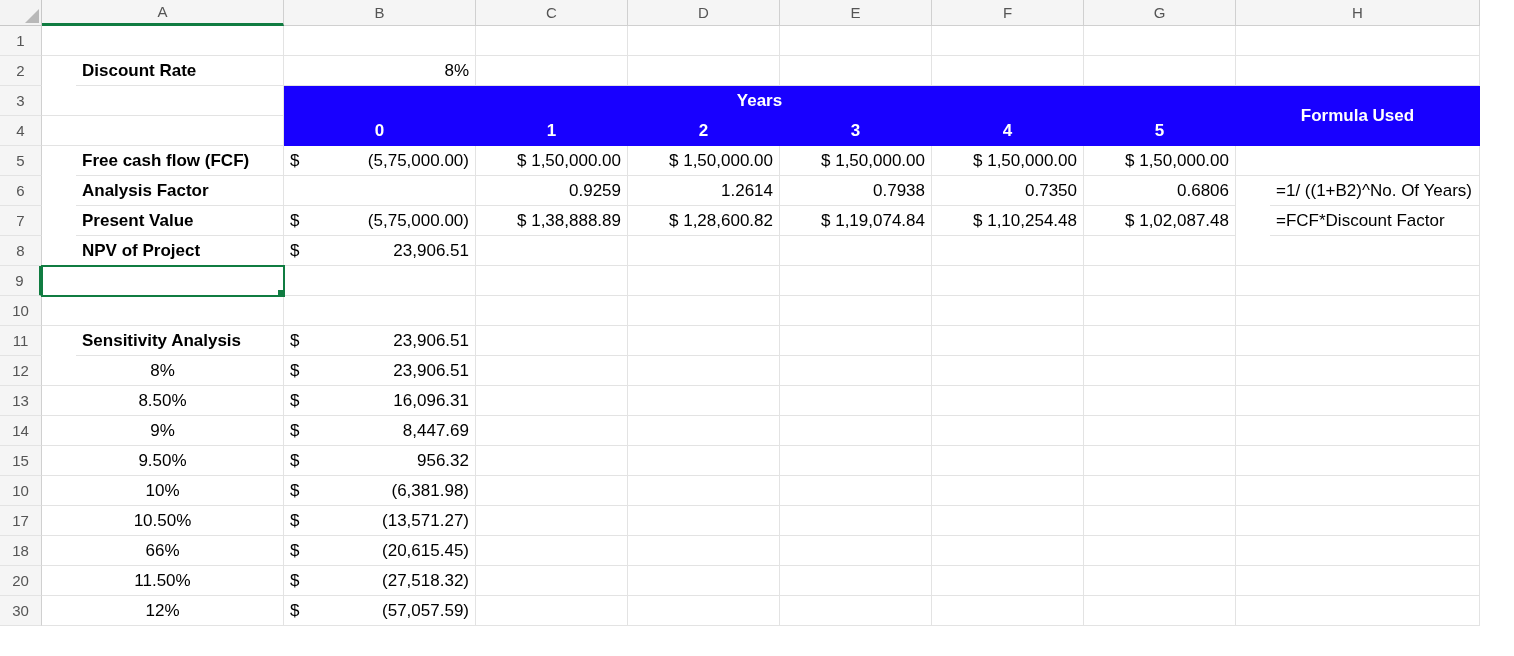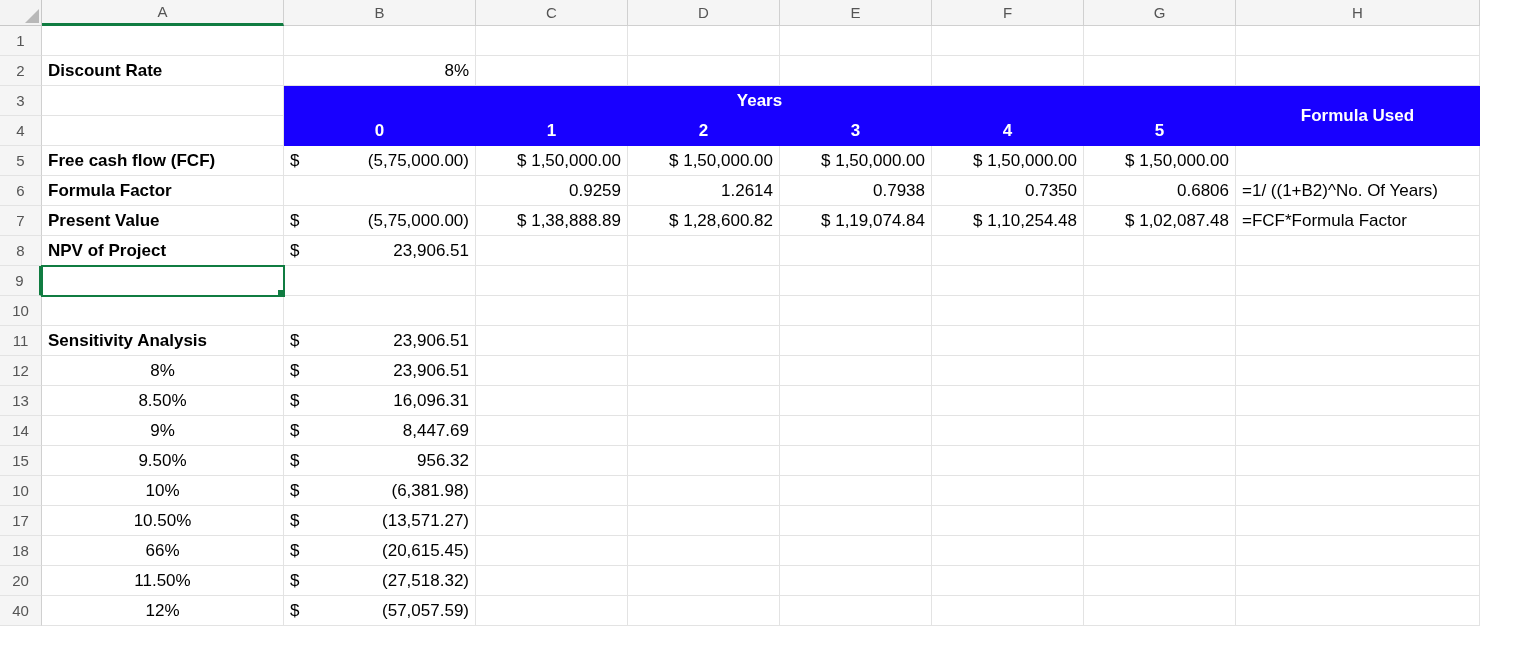--- a/index.html
+++ b/index.html
@@ -59,21 +59,21 @@
     border-right: 1px solid #e3e3e3;
     border-bottom: 1px solid #e3e3e3;
     padding: 3px 6px;
     display: flex;
     align-items: center;
     min-height: 30px;
     background: #fff;
     white-space: nowrap;
     overflow: hidden;
   }
-  .left { justify-content: flex-start; }
+  .left { justify-content: flex-start; margin-left: 34px; }
   .center { justify-content: center; }
   .right { justify-content: flex-end; }
   .bold { font-weight: 700; }
   .bluehd {
     background: #1800ff;
     color: #fff;
     font-weight: 700;
     border-right: 1px solid #1800ff;
     border-bottom: 1px solid #1800ff;
   }
@@ -156,41 +156,41 @@
       <span class="val">(5,75,000.00)</span>
     </div>
   <div class="cell right">$ 1,50,000.00</div>
   <div class="cell right">$ 1,50,000.00</div>
   <div class="cell right">$ 1,50,000.00</div>
   <div class="cell right">$ 1,50,000.00</div>
   <div class="cell right">$ 1,50,000.00</div>
   <div class="cell"></div>
 
   <div class="rowhd row-h">6</div>
-  <div class="cell bold left">Formula Factor</div>
+  <div class="cell bold left">Analysis Factor</div>
   <div class="cell"></div>
   <div class="cell right">0.9259</div>
   <div class="cell right">1.2614</div>
   <div class="cell right">0.7938</div>
   <div class="cell right">0.7350</div>
   <div class="cell right">0.6806</div>
   <div class="cell left">=1/ ((1+B2)^No. Of Years)</div>
 
   <div class="rowhd row-h">7</div>
   <div class="cell bold left">Present Value</div>
   <div class="cell money">
       <span class="sym">$</span>
       <span class="val">(5,75,000.00)</span>
     </div>
   <div class="cell right">$ 1,38,888.89</div>
   <div class="cell right">$ 1,28,600.82</div>
   <div class="cell right">$ 1,19,074.84</div>
   <div class="cell right">$ 1,10,254.48</div>
   <div class="cell right">$ 1,02,087.48</div>
-  <div class="cell left">=FCF*Formula Factor</div>
+  <div class="cell left">=FCF*Discount Factor</div>
 
   <div class="rowhd row-h">8</div>
   <div class="cell bold left">NPV of Project</div>
   <div class="cell money">
       <span class="sym">$</span>
       <span class="val">23,906.51</span>
     </div>
   <div class="cell"></div>
   <div class="cell"></div>
   <div class="cell"></div>
@@ -328,21 +328,21 @@
       <span class="sym">$</span>
       <span class="val">(27,518.32)</span>
     </div>
   <div class="cell"></div>
     <div class="cell"></div>
     <div class="cell"></div>
     <div class="cell"></div>
     <div class="cell"></div>
     <div class="cell"></div>
 
-  <div class="rowhd row-h">40</div>
+  <div class="rowhd row-h">30</div>
   <div class="cell center">12%</div>
   <div class="cell money">
       <span class="sym">$</span>
       <span class="val">(57,057.59)</span>
     </div>
   <div class="cell"></div>
     <div class="cell"></div>
     <div class="cell"></div>
     <div class="cell"></div>
     <div class="cell"></div>

